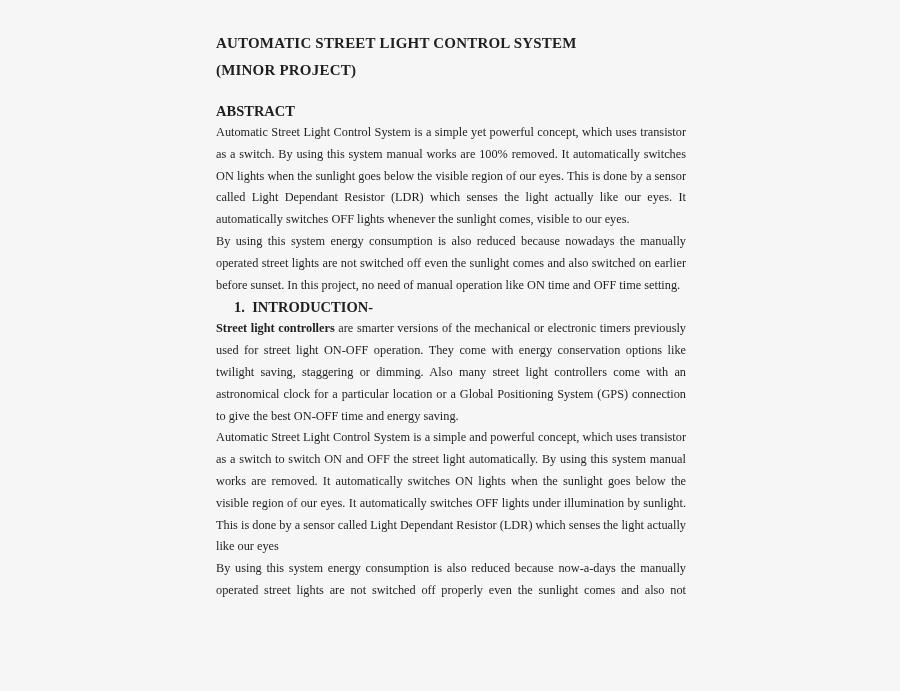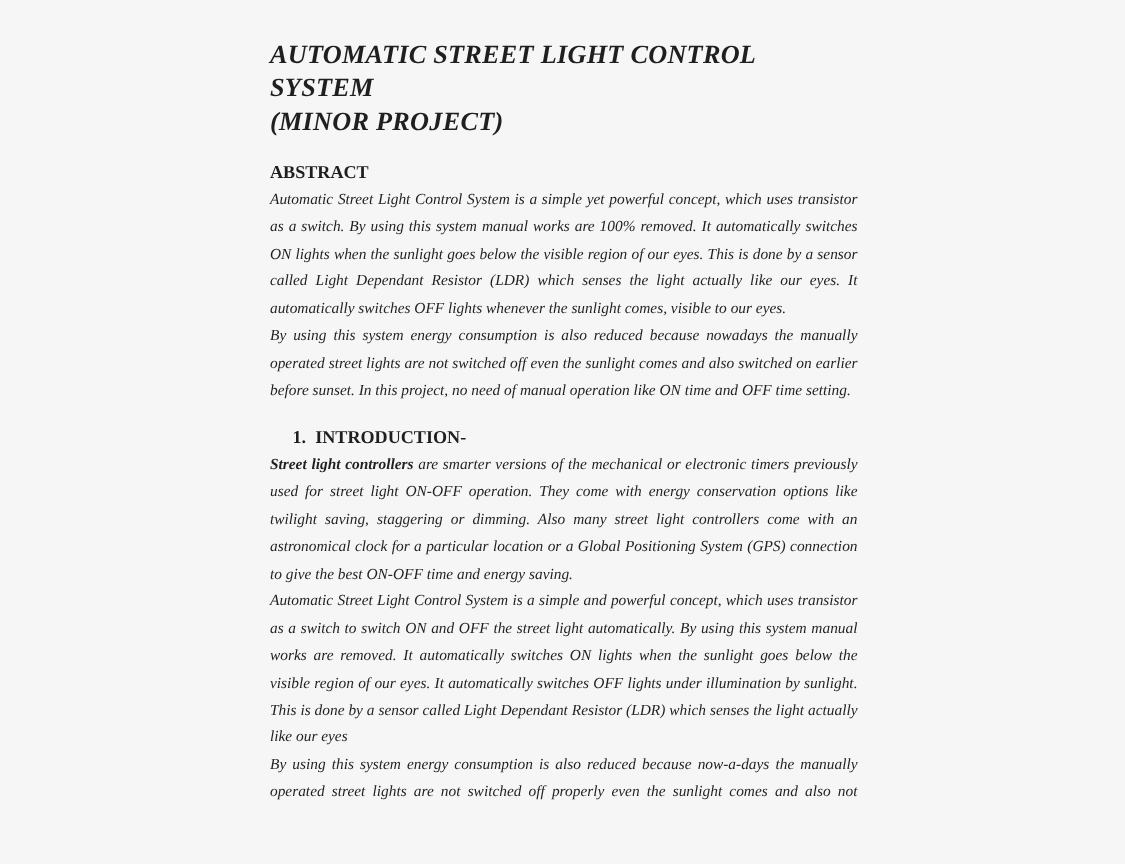--- a/index.html
+++ b/index.html
@@ -20,46 +20,44 @@
     height: 691px;
     background: #f6f6f6;
   }
   .content {
     position: absolute;
     left: 216px;
     top: 30px;
     width: 470px;
   }
   .doc-title {
-    font-size: 21px;
+    font-size: 15px;
     font-weight: bold;
     line-height: 27px;
     letter-spacing: 0.2px;
     margin: 0;
-    font-style: italic;
   }
   .section-heading {
     font-size: 14.5px;
     font-weight: bold;
     line-height: 22px;
     margin: 0;
   }
   .abstract-heading {
     margin-top: 16px;
   }
   .intro-heading {
-    margin-top: 16px;
+    margin-top: 0;
     padding-left: 18px;
   }
   p.body-text {
     font-size: 12.3px;
     line-height: 21.8px;
     text-align: justify;
     margin: 0;
-    font-style: italic;
   }
   .p-after-heading { margin-top: 5px; }
   .p-gap           { margin-top: 5px; }
   .justify-last    { text-align-last: justify; }
   .lead-bold       { font-weight: bold; }
 </style>
 </head>
 <body>
 
 <div class="page">

